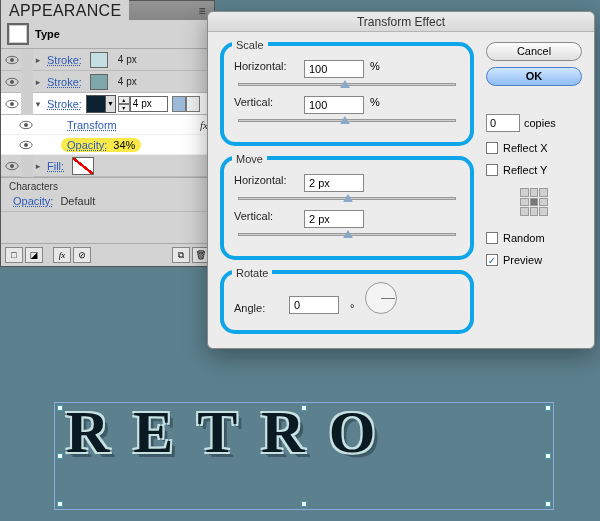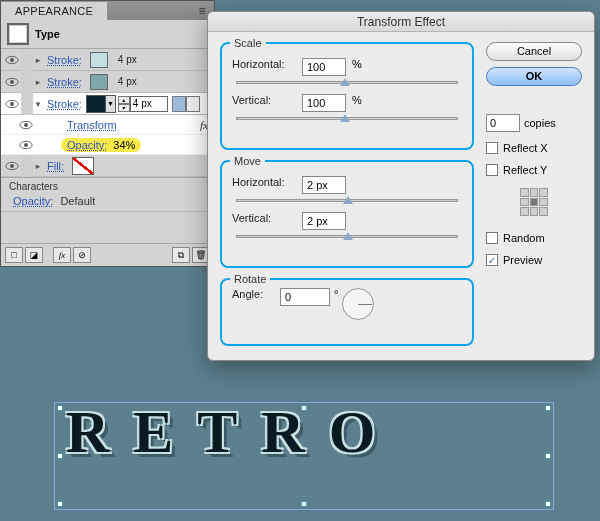--- a/index.html
+++ b/index.html
@@ -1,21 +1,21 @@
 <!DOCTYPE html>
 <html><head>
 <meta charset="utf-8">
 <style>
 * { box-sizing: border-box; margin: 0; padding: 0; font-family: "Lucida Grande", Arial, sans-serif; font-size: 11px; }
 body { background: #5c808e; width: 600px; height: 521px; position: relative; overflow: hidden; }
 
 
 .appearance-panel { position: absolute; left: 0; top: 0; width: 215px; background: #d3d3d3; border: 1px solid #555; }
 .tab-bar { background: linear-gradient(#959595,#868686); height: 19px; display: flex; align-items: center; }
-.tab-bar .tab { background: #d3d3d3; color: #222; padding: 3px 14px; font-size: 11px; letter-spacing: .3px; }
+.tab-bar .tab { background: #d3d3d3; color: #222; padding: 3px 8px; font-size: 16px; letter-spacing: .3px; }
 .tab-bar .menu-icon { margin-left: auto; width: 24px; color: #333; text-align: center; font-size: 12px; }
 .panel-body { background: #d3d3d3; }
 .type-head { display: flex; align-items: center; gap: 6px; padding: 3px 6px; background: #d3d3d3; border-bottom: 1px solid #aaa; }
 .big-swatch { width: 22px; height: 22px; background: #fff; border: 2px solid #666; box-shadow: inset 0 0 0 1px #ccc; }
 .type-head span { font-weight: bold; font-size: 11px; }
 .row { display: flex; align-items: center; height: 22px; border-bottom: 1px solid #bbb; background: #d3d3d3; padding-left: 2px; }
 .eye { width: 18px; height: 18px; display: flex; align-items: center; justify-content: center; }
 .eye svg { width: 14px; height: 10px; }
 .drag { width: 12px; background: #cfcfcf; height: 22px; }
 .arrow { width: 10px; text-align: center; color: #555; font-size: 9px; }
@@ -50,30 +50,30 @@
 .panel-spacer { height: 32px; background: #d3d3d3; border-bottom: 1px solid #aaa; }
 .panel-footer { height: 22px; background: #d3d3d3; display: flex; align-items: center; gap: 2px; padding: 0 4px; }
 .fbtn { width: 18px; height: 16px; border: 1px solid #888; background: #e8e8e8; display: flex; align-items: center; justify-content: center; font-size: 9px; }
 
 
 .dialog { position: absolute; left: 207px; top: 11px; width: 388px; border: 1px solid #8a8a8a; border-radius: 6px; background: #ececec; box-shadow: 0 8px 25px rgba(0,0,0,.35); }
 .titlebar { height: 20px; background: linear-gradient(#ececec,#d8d8d8); border-bottom: 1px solid #b5b5b5; border-radius: 6px 6px 0 0; display: flex; align-items: center; justify-content: center; font-size: 12px; color: #333; }
 .dialog-body { padding: 10px 12px 14px; display: flex; gap: 12px; }
 .left-col { flex: 1; display: flex; flex-direction: column; gap: 10px; }
 .right-col { width: 96px; display: flex; flex-direction: column; gap: 6px; }
-.group { border: 2px solid #0ea5e9; border-radius: 8px; padding: 8px 10px 24px; position: relative; background: #ececec; }
+.group { border: 4px solid #0ea5e9; border-radius: 15px; padding: 8px 10px 16px; position: relative; background: #ececec; }
 .group .legend { position: absolute; top: -7px; left: 8px; background: #ececec; padding: 0 4px; font-size: 11px; color: #333; }
 .grow { display: flex; align-items: flex-start; margin: 6px 0 2px; }
 .glabel { width: 70px; font-size: 11px; color: #222; }
-.ginput { width: 44px; height: 18px; border: 1px solid #888; background: #fff; font-size: 11px; padding: 0 4px; }
+.ginput { width: 60px; height: 18px; border: 1px solid #888; background: #fff; font-size: 11px; padding: 0 4px; }
 .gunit { margin-left: 6px; }
 .slider { height: 10px; position: relative; margin: 0 4px; }
 .slider .track { height: 3px; background: #cfcfcf; border: 1px solid #999; position: absolute; top: 3px; left: 0; right: 0; }
 .slider .thumb { position: absolute; top: 0; width: 0; height: 0; border-left: 5px solid transparent; border-right: 5px solid transparent; border-bottom: 8px solid #8aa9c8; }
-.angle-row { display: flex; align-items: flex-start; gap: 4px; }
+.angle-row { display: flex; align-items: flex-end; gap: 11px; }
 .angle-dial { width: 32px; height: 32px; border: 1px solid #999; border-radius: 50%; background: #f4f4f4; position: relative; }
 .angle-dial:after { content:""; position:absolute; left:50%; top:50%; width:14px; height:1px; background:#777; transform-origin:left; }
 .btn { height: 19px; border: 1px solid #888; border-radius: 10px; background: linear-gradient(#fdfdfd,#e0e0e0); font-size: 11px; text-align: center; line-height: 17px; }
 .btn.primary { background: linear-gradient(#cfe6ff,#8fbdf5); border-color: #4b7ec2; font-weight: bold; color: #000; }
 .copies-row { display: flex; align-items: center; gap: 4px; margin-top: 22px; }
 .cinput { width: 34px; height: 18px; border: 1px solid #888; background: #fff; font-size: 11px; padding: 0 3px; }
 .cb-row { display: flex; align-items: center; gap: 5px; margin-top: 4px; font-size: 11px; }
 .cb { width: 12px; height: 12px; border: 1px solid #777; background: #fff; display: flex; align-items: center; justify-content: center; font-size: 10px; color: #2a5db0; }
 .grid9 { width: 28px; height: 28px; display: grid; grid-template-columns: repeat(3,1fr); grid-template-rows: repeat(3,1fr); gap: 1px; margin: 6px auto; }
 .grid9 div { background: #d0d0d0; border: 1px solid #999; }

